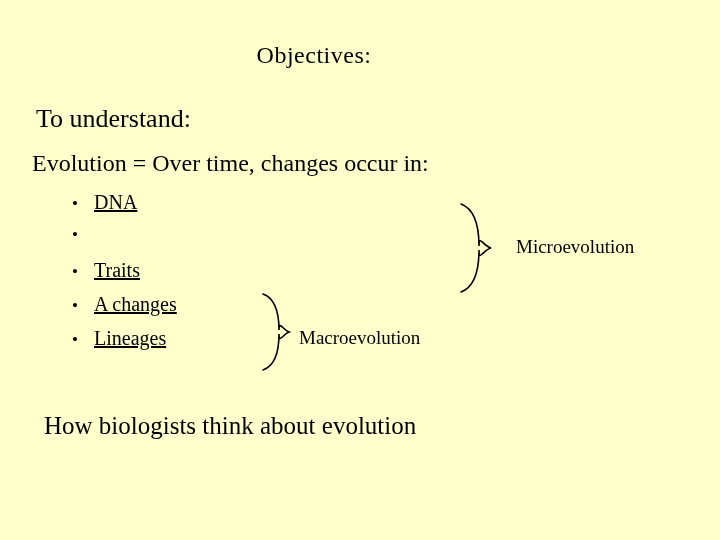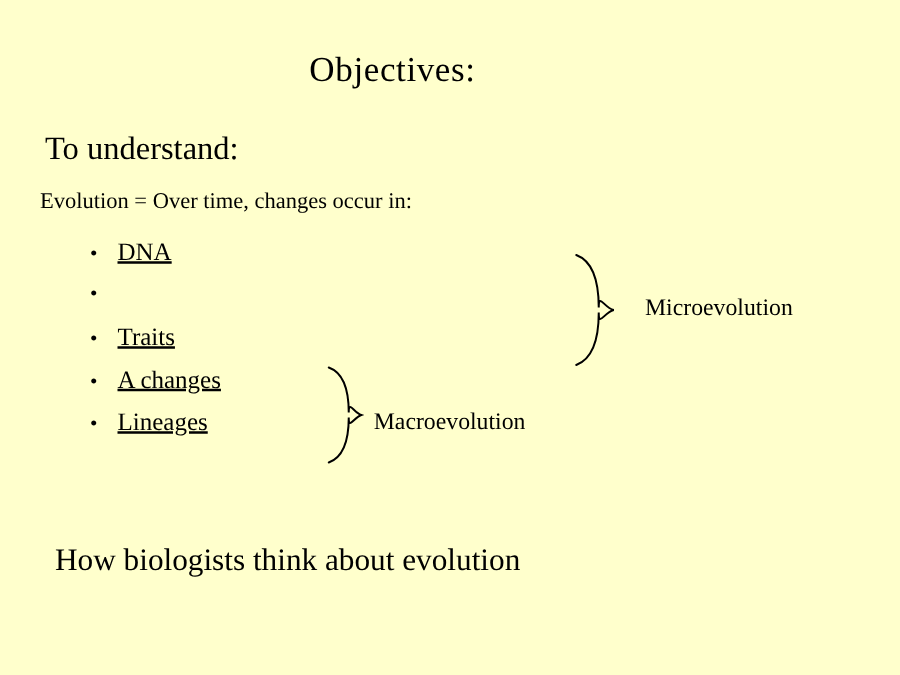--- a/index.html
+++ b/index.html
@@ -19,36 +19,36 @@
     position: relative;
     width: 720px;
     height: 540px;
   }
   .title {
     position: absolute;
     top: 42px;
     left: 0;
     width: 628px;
     text-align: center;
-    font-size: 28px;
+    font-size: 24px;
     line-height: 1.1;
     letter-spacing: 0.5px;
   }
   .lead {
     position: absolute;
     top: 104px;
     left: 8px;
     font-size: 26px;
     margin-left: 28px;
   }
   .subhead {
     position: absolute;
     top: 150px;
     left: 32px;
-    font-size: 18px;
+    font-size: 24px;
   }
   .bullets {
     position: absolute;
     top: 192px;
     left: 72px;
     width: 420px;
   }
   .bullet {
     display: flex;
     align-items: baseline;
@@ -90,21 +90,21 @@
   .brace-micro {
     top: 202px;
     left: 455px;
   }
   .brace-macro {
     top: 292px;
     left: 258px;
   }
   .footer {
     position: absolute;
-    top: 435px;
+    top: 412px;
     left: 44px;
     font-size: 25px;
     white-space: nowrap;
   }
 </style>
 </head>
 <body>
 
 <div class="slide">
 

